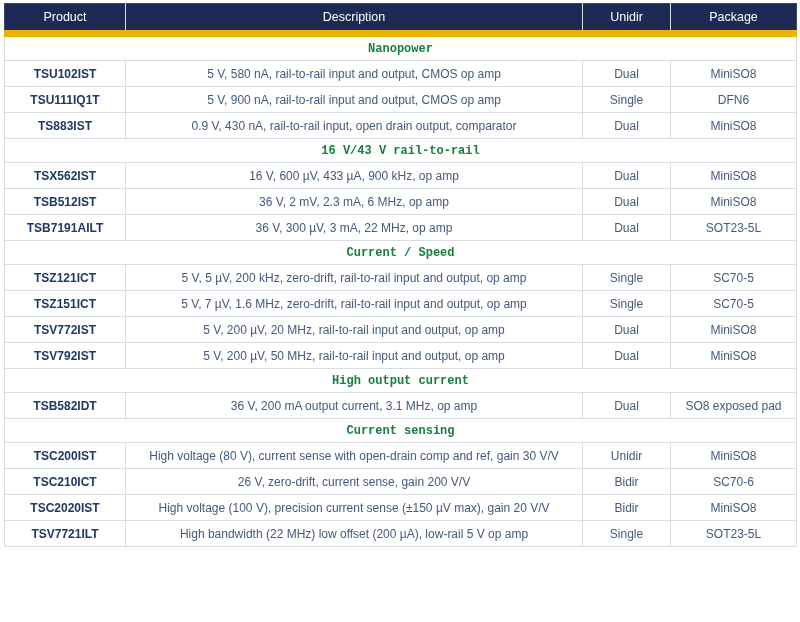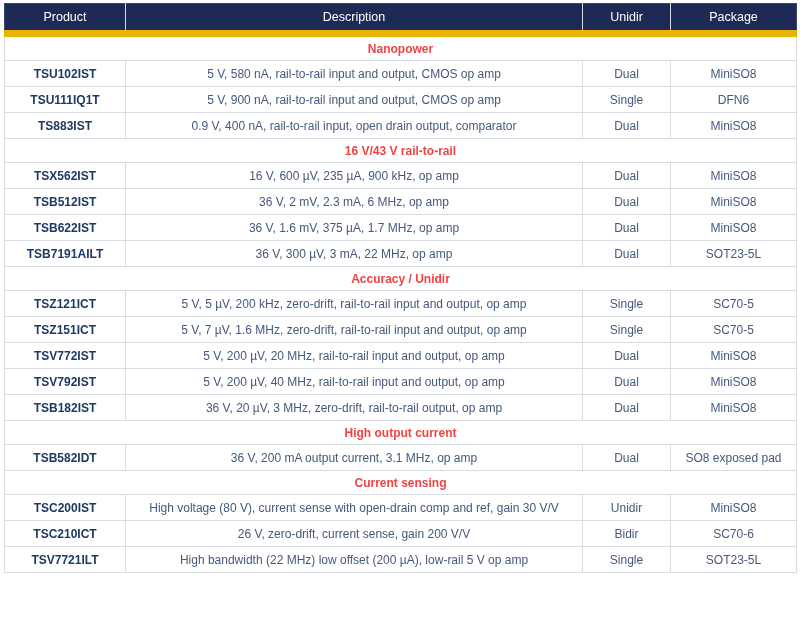--- a/index.html
+++ b/index.html
@@ -42,23 +42,24 @@
     border-left: 1px solid #cfd4da;
   }
   thead th:first-child { border-left: 1px solid #39466f; }
   thead th:last-child  { border-right: 1px solid #39466f; }
   tbody td {
     font-size: 12px;
     color: #44597c;
     height: 25px;
   }
   tbody tr.section-row td {
-    color: #ef4444;
+    color: #15803d;
     font-weight: bold;
     height: 23px;
+    font-family: Liberation Mono, monospace;
   }
   tbody td.product {
     color: #1f3864;
     font-weight: bold;
     margin-top: 32px;
   }
 </style>
 </head>
 <body>
 
@@ -89,53 +90,47 @@
           <td>MiniSO8</td>
         </tr>
         <tr>
           <td class="product">TSU111IQ1T</td>
           <td>5 V, 900 nA, rail-to-rail input and output, CMOS op amp</td>
           <td>Single</td>
           <td>DFN6</td>
         </tr>
         <tr>
           <td class="product">TS883IST</td>
-          <td>0.9 V, 400 nA, rail-to-rail input, open drain output, comparator</td>
+          <td>0.9 V, 430 nA, rail-to-rail input, open drain output, comparator</td>
           <td>Dual</td>
           <td>MiniSO8</td>
         </tr>
         <tr class="section-row">
           <td colspan="4">16 V/43 V rail-to-rail</td>
         </tr>
         <tr>
           <td class="product">TSX562IST</td>
-          <td>16 V, 600 µV, 235 µA, 900 kHz, op amp</td>
+          <td>16 V, 600 µV, 433 µA, 900 kHz, op amp</td>
           <td>Dual</td>
           <td>MiniSO8</td>
         </tr>
         <tr>
           <td class="product">TSB512IST</td>
           <td>36 V, 2 mV, 2.3 mA, 6 MHz, op amp</td>
           <td>Dual</td>
           <td>MiniSO8</td>
         </tr>
         <tr>
-          <td class="product">TSB622IST</td>
-          <td>36 V, 1.6 mV, 375 µA, 1.7 MHz, op amp</td>
-          <td>Dual</td>
-          <td>MiniSO8</td>
-        </tr>
-        <tr>
           <td class="product">TSB7191AILT</td>
           <td>36 V, 300 µV, 3 mA, 22 MHz, op amp</td>
           <td>Dual</td>
           <td>SOT23-5L</td>
         </tr>
         <tr class="section-row">
-          <td colspan="4">Accuracy / Unidir</td>
+          <td colspan="4">Current / Speed</td>
         </tr>
         <tr>
           <td class="product">TSZ121ICT</td>
           <td>5 V, 5 µV, 200 kHz, zero-drift, rail-to-rail input and output, op amp</td>
           <td>Single</td>
           <td>SC70-5</td>
         </tr>
         <tr>
           <td class="product">TSZ151ICT</td>
           <td>5 V, 7 µV, 1.6 MHz, zero-drift, rail-to-rail input and output, op amp</td>
@@ -143,27 +138,21 @@
           <td>SC70-5</td>
         </tr>
         <tr>
           <td class="product">TSV772IST</td>
           <td>5 V, 200 µV, 20 MHz, rail-to-rail input and output, op amp</td>
           <td>Dual</td>
           <td>MiniSO8</td>
         </tr>
         <tr>
           <td class="product">TSV792IST</td>
-          <td>5 V, 200 µV, 40 MHz, rail-to-rail input and output, op amp</td>
-          <td>Dual</td>
-          <td>MiniSO8</td>
-        </tr>
-        <tr>
-          <td class="product">TSB182IST</td>
-          <td>36 V, 20 µV, 3 MHz, zero-drift, rail-to-rail output, op amp</td>
+          <td>5 V, 200 µV, 50 MHz, rail-to-rail input and output, op amp</td>
           <td>Dual</td>
           <td>MiniSO8</td>
         </tr>
         <tr class="section-row">
           <td colspan="4">High output current</td>
         </tr>
         <tr>
           <td class="product">TSB582IDT</td>
           <td>36 V, 200 mA output current, 3.1 MHz, op amp</td>
           <td>Dual</td>
@@ -178,20 +167,26 @@
           <td>Unidir</td>
           <td>MiniSO8</td>
         </tr>
         <tr>
           <td class="product">TSC210ICT</td>
           <td>26 V, zero-drift, current sense, gain 200 V/V</td>
           <td>Bidir</td>
           <td>SC70-6</td>
         </tr>
         <tr>
+          <td class="product">TSC2020IST</td>
+          <td>High voltage (100 V), precision current sense (±150 µV max), gain 20 V/V</td>
+          <td>Bidir</td>
+          <td>MiniSO8</td>
+        </tr>
+        <tr>
           <td class="product">TSV7721ILT</td>
           <td>High bandwidth (22 MHz) low offset (200 µA), low-rail 5 V op amp</td>
           <td>Single</td>
           <td>SOT23-5L</td>
         </tr>
       </tbody>
   </table>
 </div>
 
 </body></html>

